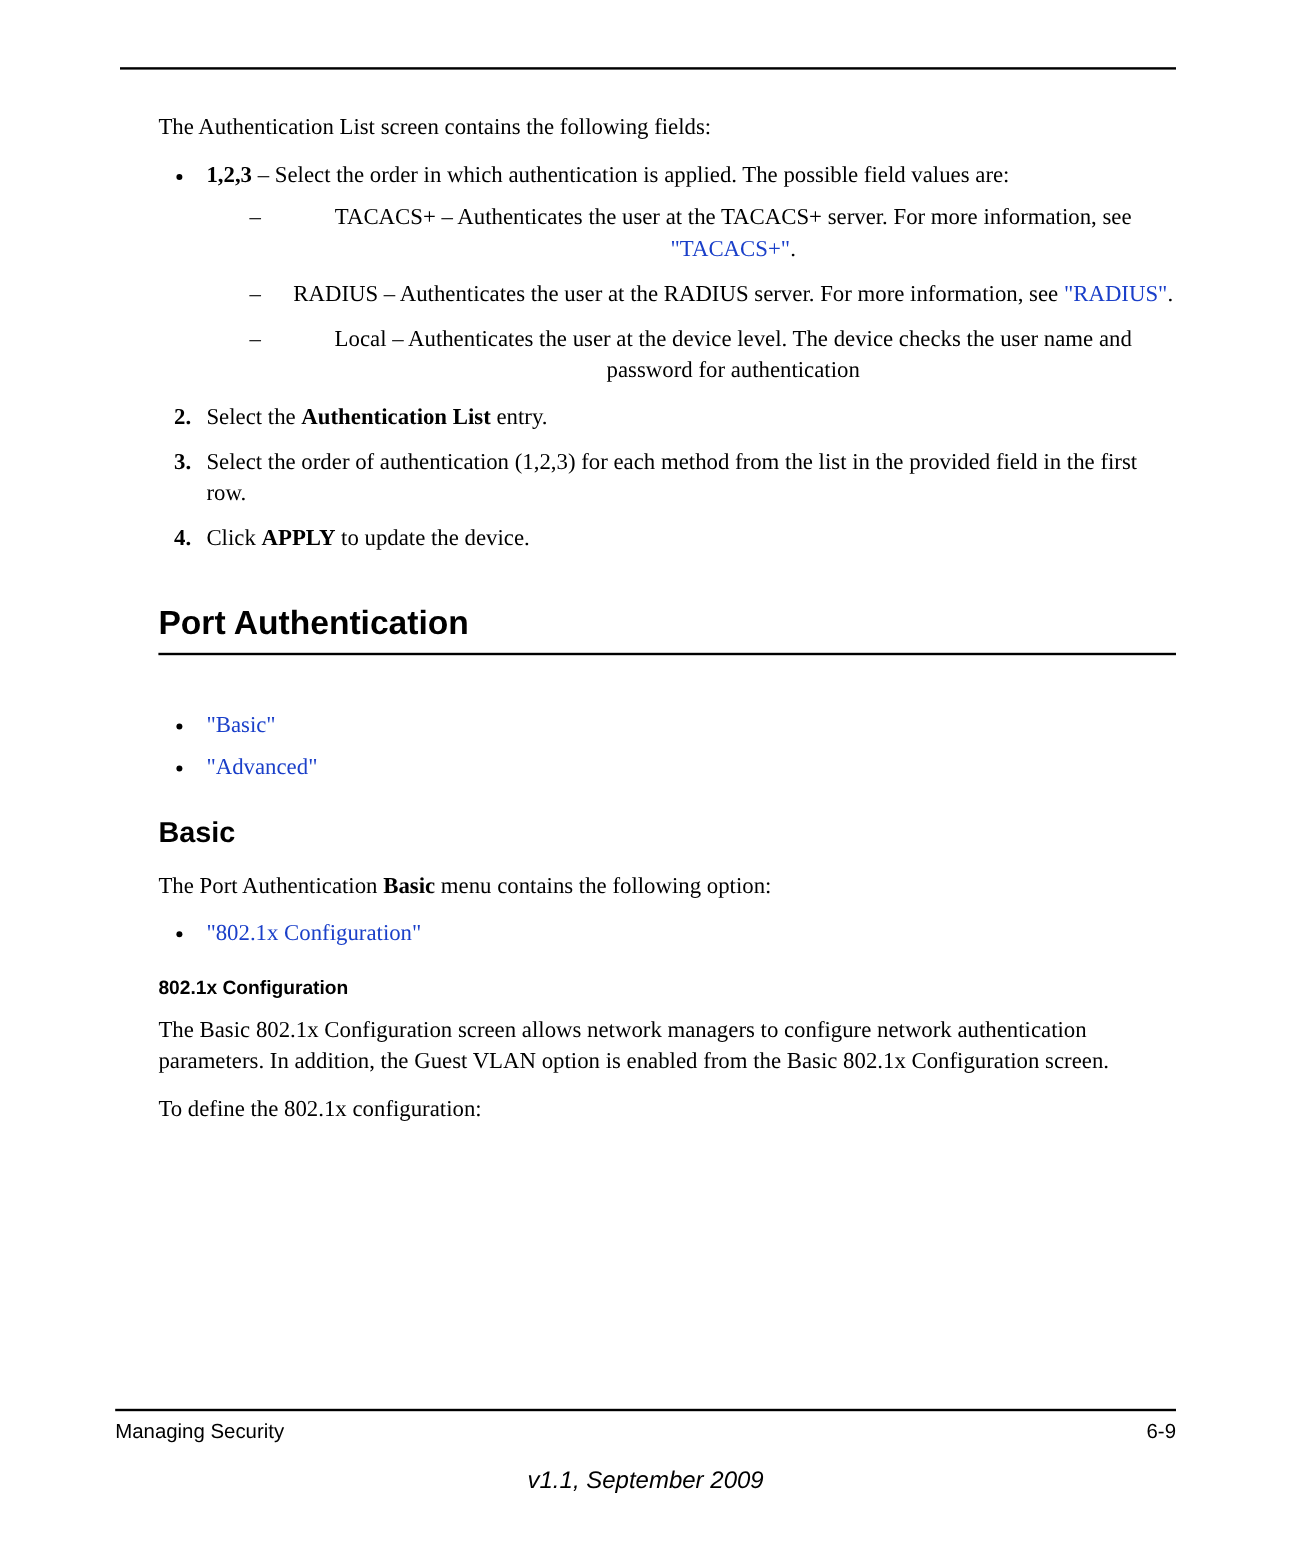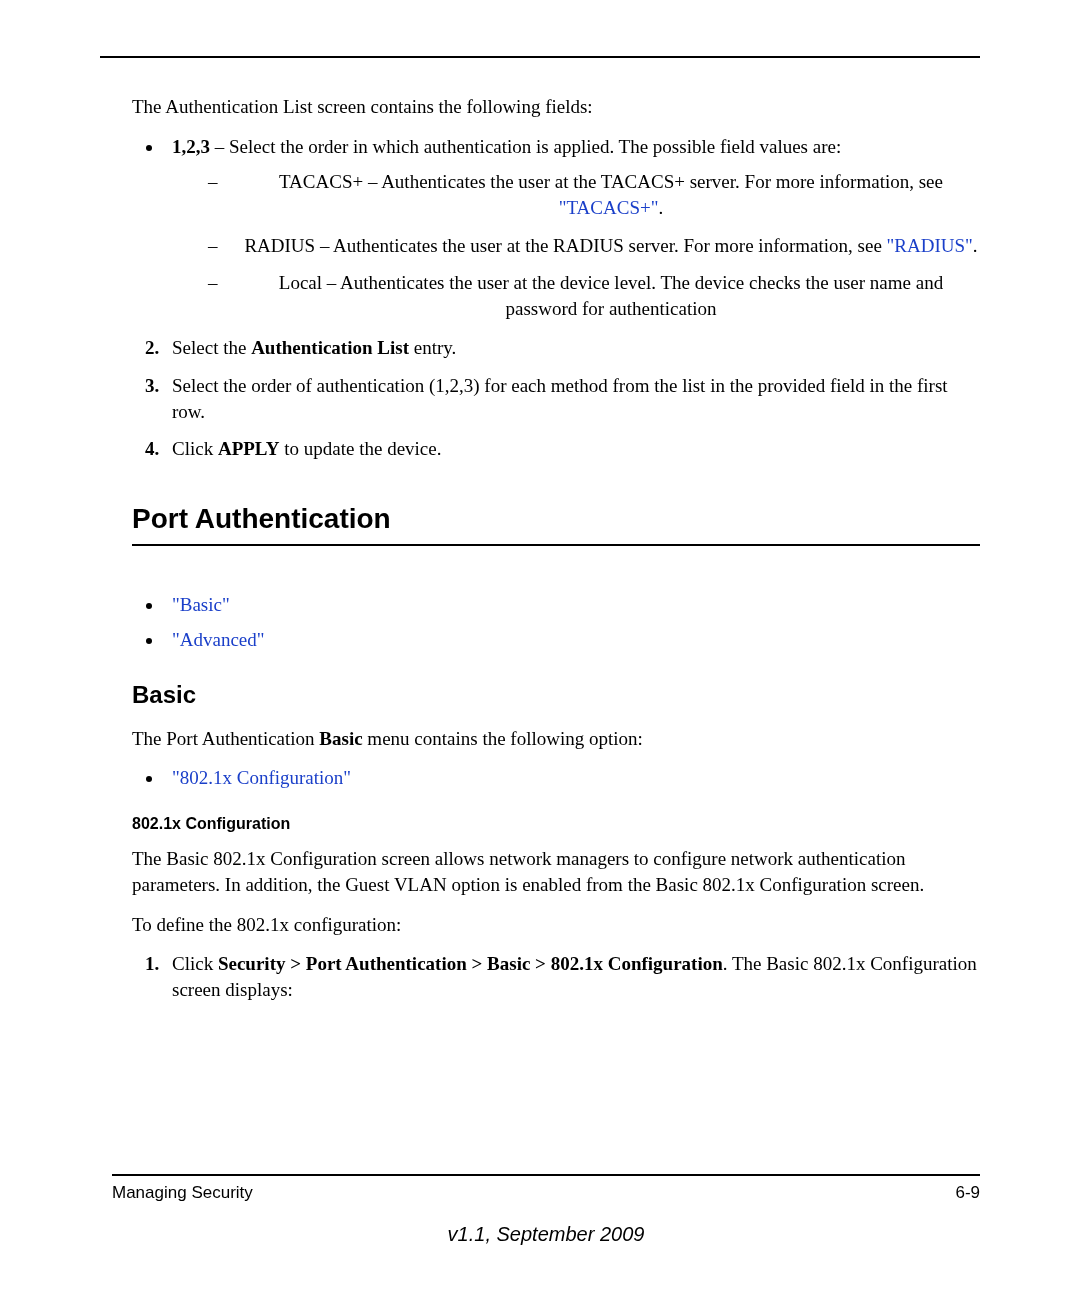--- a/index.html
+++ b/index.html
@@ -91,21 +91,21 @@
     margin: 0 0 14px 0;
     padding-left: 32px;
     font-weight: normal;
   }
   ol.outer > li { margin-bottom: 12px; padding-left: 8px; }
   ol.outer > li::marker { font-weight: bold; }
   .link { color: #1a3fc9; }
   .bold { font-weight: bold; }
   .footer {
     position: absolute;
-    left: 112px; right: 100px;
+    left: 96px; right: 100px;
     bottom: 48px;
   }
   .footer-row {
     display: flex;
     justify-content: space-between;
     font-family: Arial, Helvetica, sans-serif;
     font-size: 17px;
     margin-top: 6px;
   }
   .footer-center {
@@ -165,25 +165,20 @@
     <p class="para">
       <span>The Port Authentication </span><span class="bold">Basic</span><span> menu contains the following option:</span>
     </p>
     <ul class="bul">
       <li><span class="link">"802.1x Configuration"</span></li>
     </ul>
 
     <div class="h3">802.1x Configuration</div>
     <p class="para">The Basic 802.1x Configuration screen allows network managers to configure network authentication parameters. In addition, the Guest VLAN option is enabled from the Basic 802.1x Configuration screen.</p>
     <p class="para">To define the 802.1x configuration:</p>
-    <ol class="outer">
-      <li>
-        <span>Click </span><span class="bold">Security &gt; Port Authentication &gt; Basic &gt; 802.1x Configuration</span><span>. The Basic 802.1x Configuration screen displays:</span>
-      </li>
-    </ol>
 
   </div>
 
   <div class="footer">
     <hr class="hr-bottom">
     <div class="footer-row">
       <span>Managing Security</span>
       <span>6-9</span>
     </div>
     <div class="footer-center">v1.1, September 2009</div>

